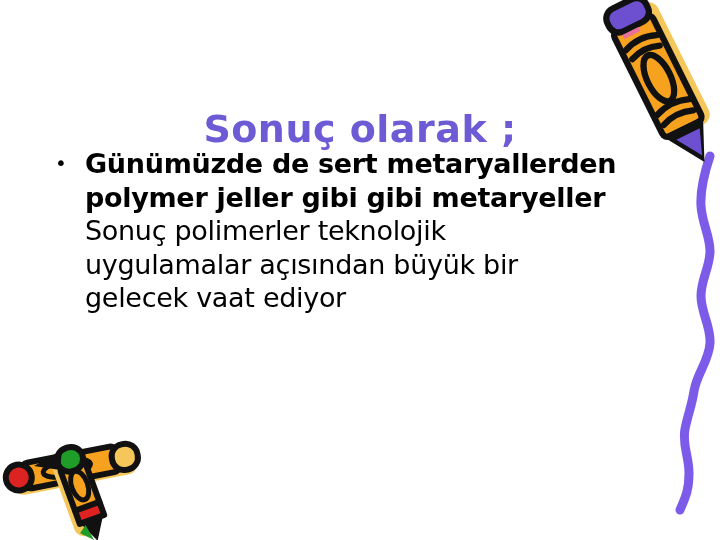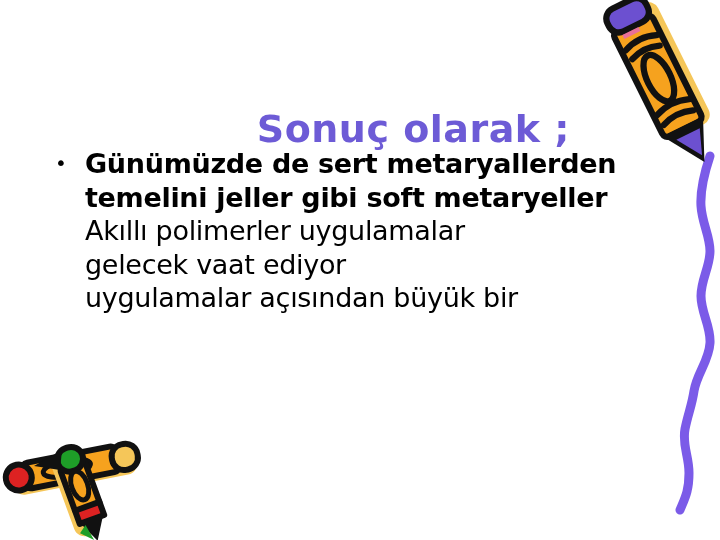--- a/index.html
+++ b/index.html
@@ -8,21 +8,21 @@
     background: var(--background, #ffffff);
     overflow: hidden;
     font-family: "DejaVu Sans", sans-serif;
     position: relative;
   }
   .slide { position: absolute; inset: 0; }
 
   .title {
     position: absolute;
     left: 150px; top: 82px; width: 420px;
-    text-align: right;
+    text-align: center;
     font-size: 38px;
     letter-spacing: 0.5px;
     color: var(--title-purple, #6D5BD6);
     white-space: nowrap;
   }
 
   .body-block {
     position: absolute;
     left: 55px; top: 147px;
     display: flex;
@@ -68,24 +68,24 @@
 <body>
 
 <div class="slide">
 
   <h1 class="title">Sonuç olarak ;</h1>
 
   <div class="body-block">
     <span class="bullet">•</span>
     <div class="lines">
       <div class="line bold">Günümüzde de sert metaryallerden</div>
-      <div class="line bold">temelini jeller gibi soft metaryeller</div>
-      <div class="line">Akıllı polimerler uygulamalar</div>
+      <div class="line bold">polymer jeller gibi gibi metaryeller</div>
+      <div class="line">Sonuç polimerler teknolojik</div>
+      <div class="line">uygulamalar açısından büyük bir</div>
       <div class="line">gelecek vaat ediyor</div>
-      <div class="line">uygulamalar açısından büyük bir</div>
     </div>
   </div>
 
   <svg class="decor" width="720" height="540" viewBox="0 0 720 540">
 
     <path class="squiggle" d="M 710 156
          C 704 174, 700 190, 701 206
          C 702 223, 710 236, 710 251
          C 710 267, 701 279, 701 296
          C 701 313, 711 326, 710 343

